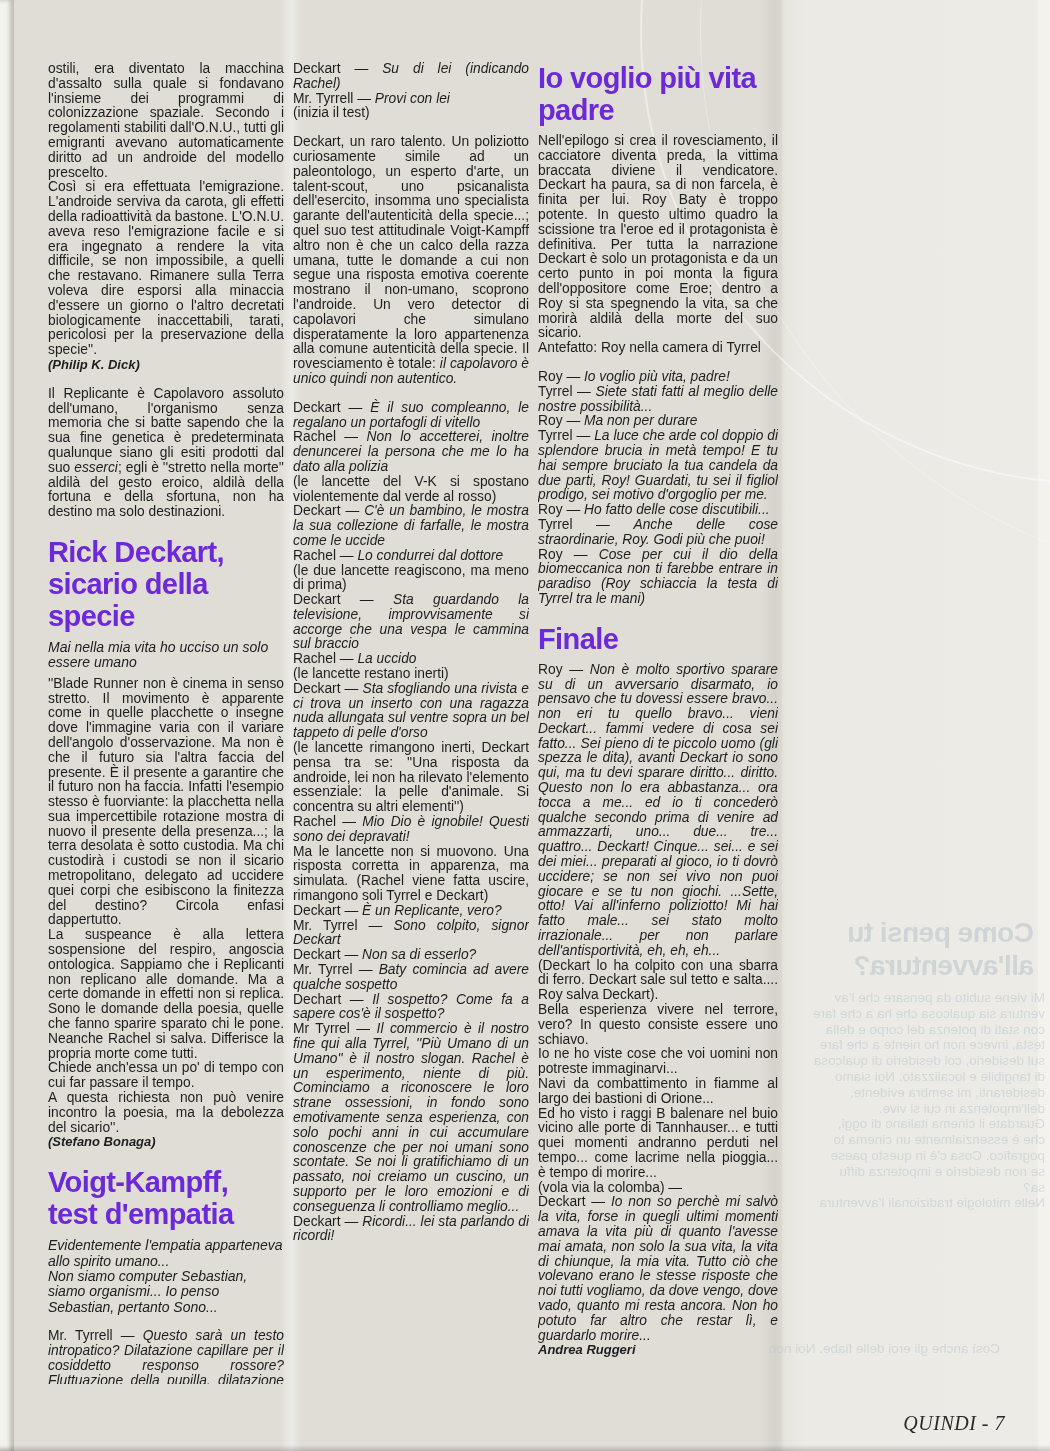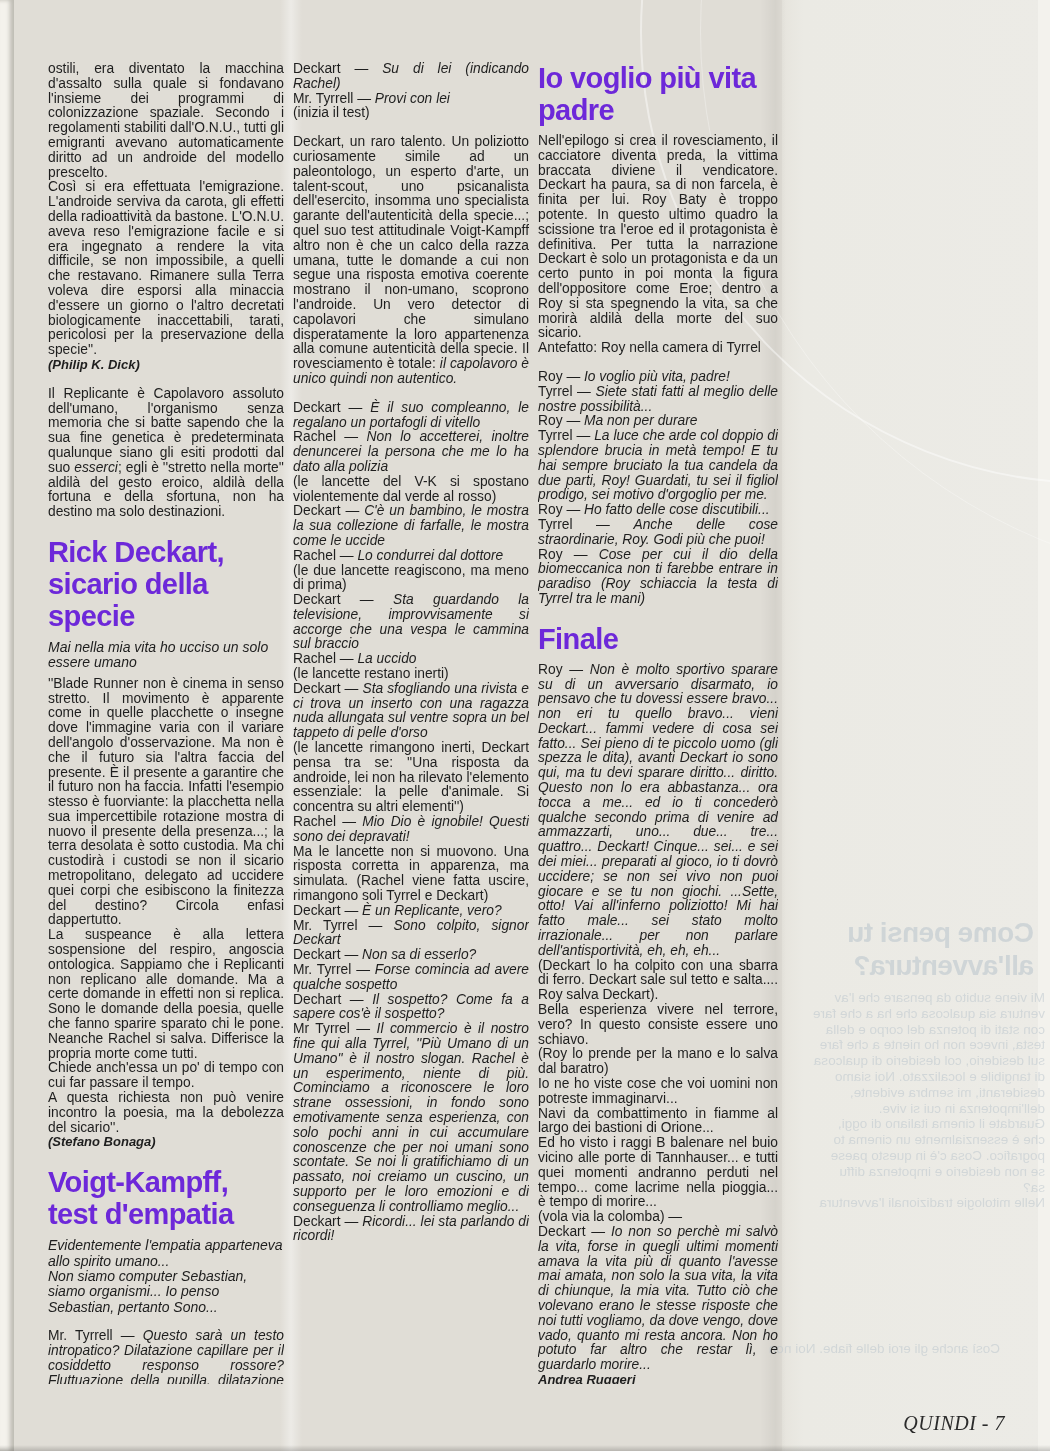--- a/index.html
+++ b/index.html
@@ -126,21 +126,21 @@
       <p class="b"><span class="spk">Deckart</span><span> — </span><span class="it">Sta guardando la televisione, improvvisamente si accorge che una vespa le cammina sul braccio</span></p>
       <p class="b"><span class="spk">Rachel</span><span> — </span><span class="it">La uccido</span></p>
       <p class="b i-full">(le lancette restano inerti)</p>
       <p class="b"><span class="spk">Deckart</span><span> — </span><span class="it">Sta sfogliando una rivista e ci trova un inserto con una ragazza nuda allungata sul ventre sopra un bel tappeto di pelle d'orso</span></p>
       <p class="b i-full">(le lancette rimangono inerti, Deckart pensa tra se: ''Una risposta da androide, lei non ha rilevato l'elemento essenziale: la pelle d'animale. Si concentra su altri elementi'')</p>
       <p class="b"><span class="spk">Rachel</span><span> — </span><span class="it">Mio Dio è ignobile! Questi sono dei depravati!</span></p>
       <p class="b i-full">Ma le lancette non si muovono. Una risposta corretta in apparenza, ma simulata. (Rachel viene fatta uscire, rimangono soli Tyrrel e Deckart)</p>
       <p class="b"><span class="spk">Deckart</span><span> — </span><span class="it">È un Replicante, vero?</span></p>
       <p class="b"><span class="spk">Mr. Tyrrel</span><span> — </span><span class="it">Sono colpito, signor Deckart</span></p>
       <p class="b"><span class="spk">Deckart</span><span> — </span><span class="it">Non sa di esserlo?</span></p>
-      <p class="b"><span class="spk">Mr. Tyrrel</span><span> — </span><span class="it">Forse comincia ad avere qualche sospetto</span></p>
+      <p class="b"><span class="spk">Mr. Tyrrel</span><span> — </span><span class="it">Baty comincia ad avere qualche sospetto</span></p>
       <p class="b"><span class="spk">Dechart</span><span> — </span><span class="it">Il sospetto? Come fa a sapere cos'è il sospetto?</span></p>
       <p class="b"><span class="spk">Mr Tyrrel</span><span> — </span><span class="it">Il commercio è il nostro fine qui alla Tyrrel, ''Più Umano di un Umano'' è il nostro slogan. Rachel è un esperimento, niente di più. Cominciamo a riconoscere le loro strane ossessioni, in fondo sono emotivamente senza esperienza, con solo pochi anni in cui accumulare conoscenze che per noi umani sono scontate. Se noi li gratifichiamo di un passato, noi creiamo un cuscino, un supporto per le loro emozioni e di conseguenza li controlliamo meglio...</span></p>
       <p class="b"><span class="spk">Deckart</span><span> — </span><span class="it">Ricordi... lei sta parlando di ricordi!</span></p>
     </div>
   <div class="col" id="col3">
       <div class="h">Io voglio più vita
 padre</div>
       <p class="b">Nell'epilogo si crea il rovesciamento, il cacciatore diventa preda, la vittima braccata diviene il vendicatore. Deckart ha paura, sa di non farcela, è finita per lui. Roy Baty è troppo potente. In questo ultimo quadro la scissione tra l'eroe ed il protagonista è definitiva. Per tutta la narrazione Deckart è solo un protagonista e da un certo punto in poi monta la figura dell'oppositore come Eroe; dentro a Roy si sta spegnendo la vita, sa che morirà aldilà della morte del suo sicario.</p>
       <p class="b">Antefatto: Roy nella camera di Tyrrel</p>
       <div class="gap"></div>
@@ -148,21 +148,20 @@
       <p class="b"><span class="spk">Tyrrel</span><span> — </span><span class="it">Siete stati fatti al meglio delle nostre possibilità...</span></p>
       <p class="b"><span class="spk">Roy</span><span> — </span><span class="it">Ma non per durare</span></p>
       <p class="b"><span class="spk">Tyrrel</span><span> — </span><span class="it">La luce che arde col doppio di splendore brucia in metà tempo! E tu hai sempre bruciato la tua candela da due parti, Roy! Guardati, tu sei il figliol prodigo, sei motivo d'orgoglio per me.</span></p>
       <p class="b"><span class="spk">Roy</span><span> — </span><span class="it">Ho fatto delle cose discutibili...</span></p>
       <p class="b"><span class="spk">Tyrrel</span><span> — </span><span class="it">Anche delle cose straordinarie, Roy. Godi più che puoi!</span></p>
       <p class="b"><span class="spk">Roy</span><span> — </span><span class="it">Cose per cui il dio della biomeccanica non ti farebbe entrare in paradiso (Roy schiaccia la testa di Tyrrel tra le mani)</span></p>
       <div class="h">Finale</div>
       <p class="b"><span class="spk">Roy</span><span> — </span><span class="it">Non è molto sportivo sparare su di un avversario disarmato, io pensavo che tu dovessi essere bravo... non eri tu quello bravo... vieni Deckart... fammi vedere di cosa sei fatto... Sei pieno di te piccolo uomo (gli spezza le dita), avanti Deckart io sono qui, ma tu devi sparare diritto... diritto. Questo non lo era abbastanza... ora tocca a me... ed io ti concederò qualche secondo prima di venire ad ammazzarti, uno... due... tre... quattro... Deckart! Cinque... sei... e sei dei miei... preparati al gioco, io ti dovrò uccidere; se non sei vivo non puoi giocare e se tu non giochi. ...Sette, otto! Vai all'inferno poliziotto! Mi hai fatto male... sei stato molto irrazionale... per non parlare dell'antisportività, eh, eh, eh...</span></p>
       <p class="b i-full">(Deckart lo ha colpito con una sbarra di ferro. Deckart sale sul tetto e salta.... Roy salva Deckart).</p>
       <p class="b i-full">Bella esperienza vivere nel terrore, vero? In questo consiste essere uno schiavo.</p>
-      <p class="b i-full">(Roy lo prende per la mano e lo salva dal baratro)</p>
       <p class="b i-full">Io ne ho viste cose che voi uomini non potreste immaginarvi...</p>
       <p class="b i-full">Navi da combattimento in fiamme al largo dei bastioni di Orione...</p>
       <p class="b i-full">Ed ho visto i raggi B balenare nel buio vicino alle porte di Tannhauser... e tutti quei momenti andranno perduti nel tempo... come lacrime nella pioggia... è tempo di morire...</p>
       <p class="b i-full">(vola via la colomba) —</p>
       <p class="b"><span class="spk">Deckart</span><span> — </span><span class="it">Io non so perchè mi salvò la vita, forse in quegli ultimi momenti amava la vita più di quanto l'avesse mai amata, non solo la sua vita, la vita di chiunque, la mia vita. Tutto ciò che volevano erano le stesse risposte che noi tutti vogliamo, da dove vengo, dove vado, quanto mi resta ancora. Non ho potuto far altro che restar lì, e guardarlo morire...</span></p>
       <p class="credit">Andrea Ruggeri</p>
     </div>
 
   <div class="footer">QUINDI - 7</div>
 </div>

